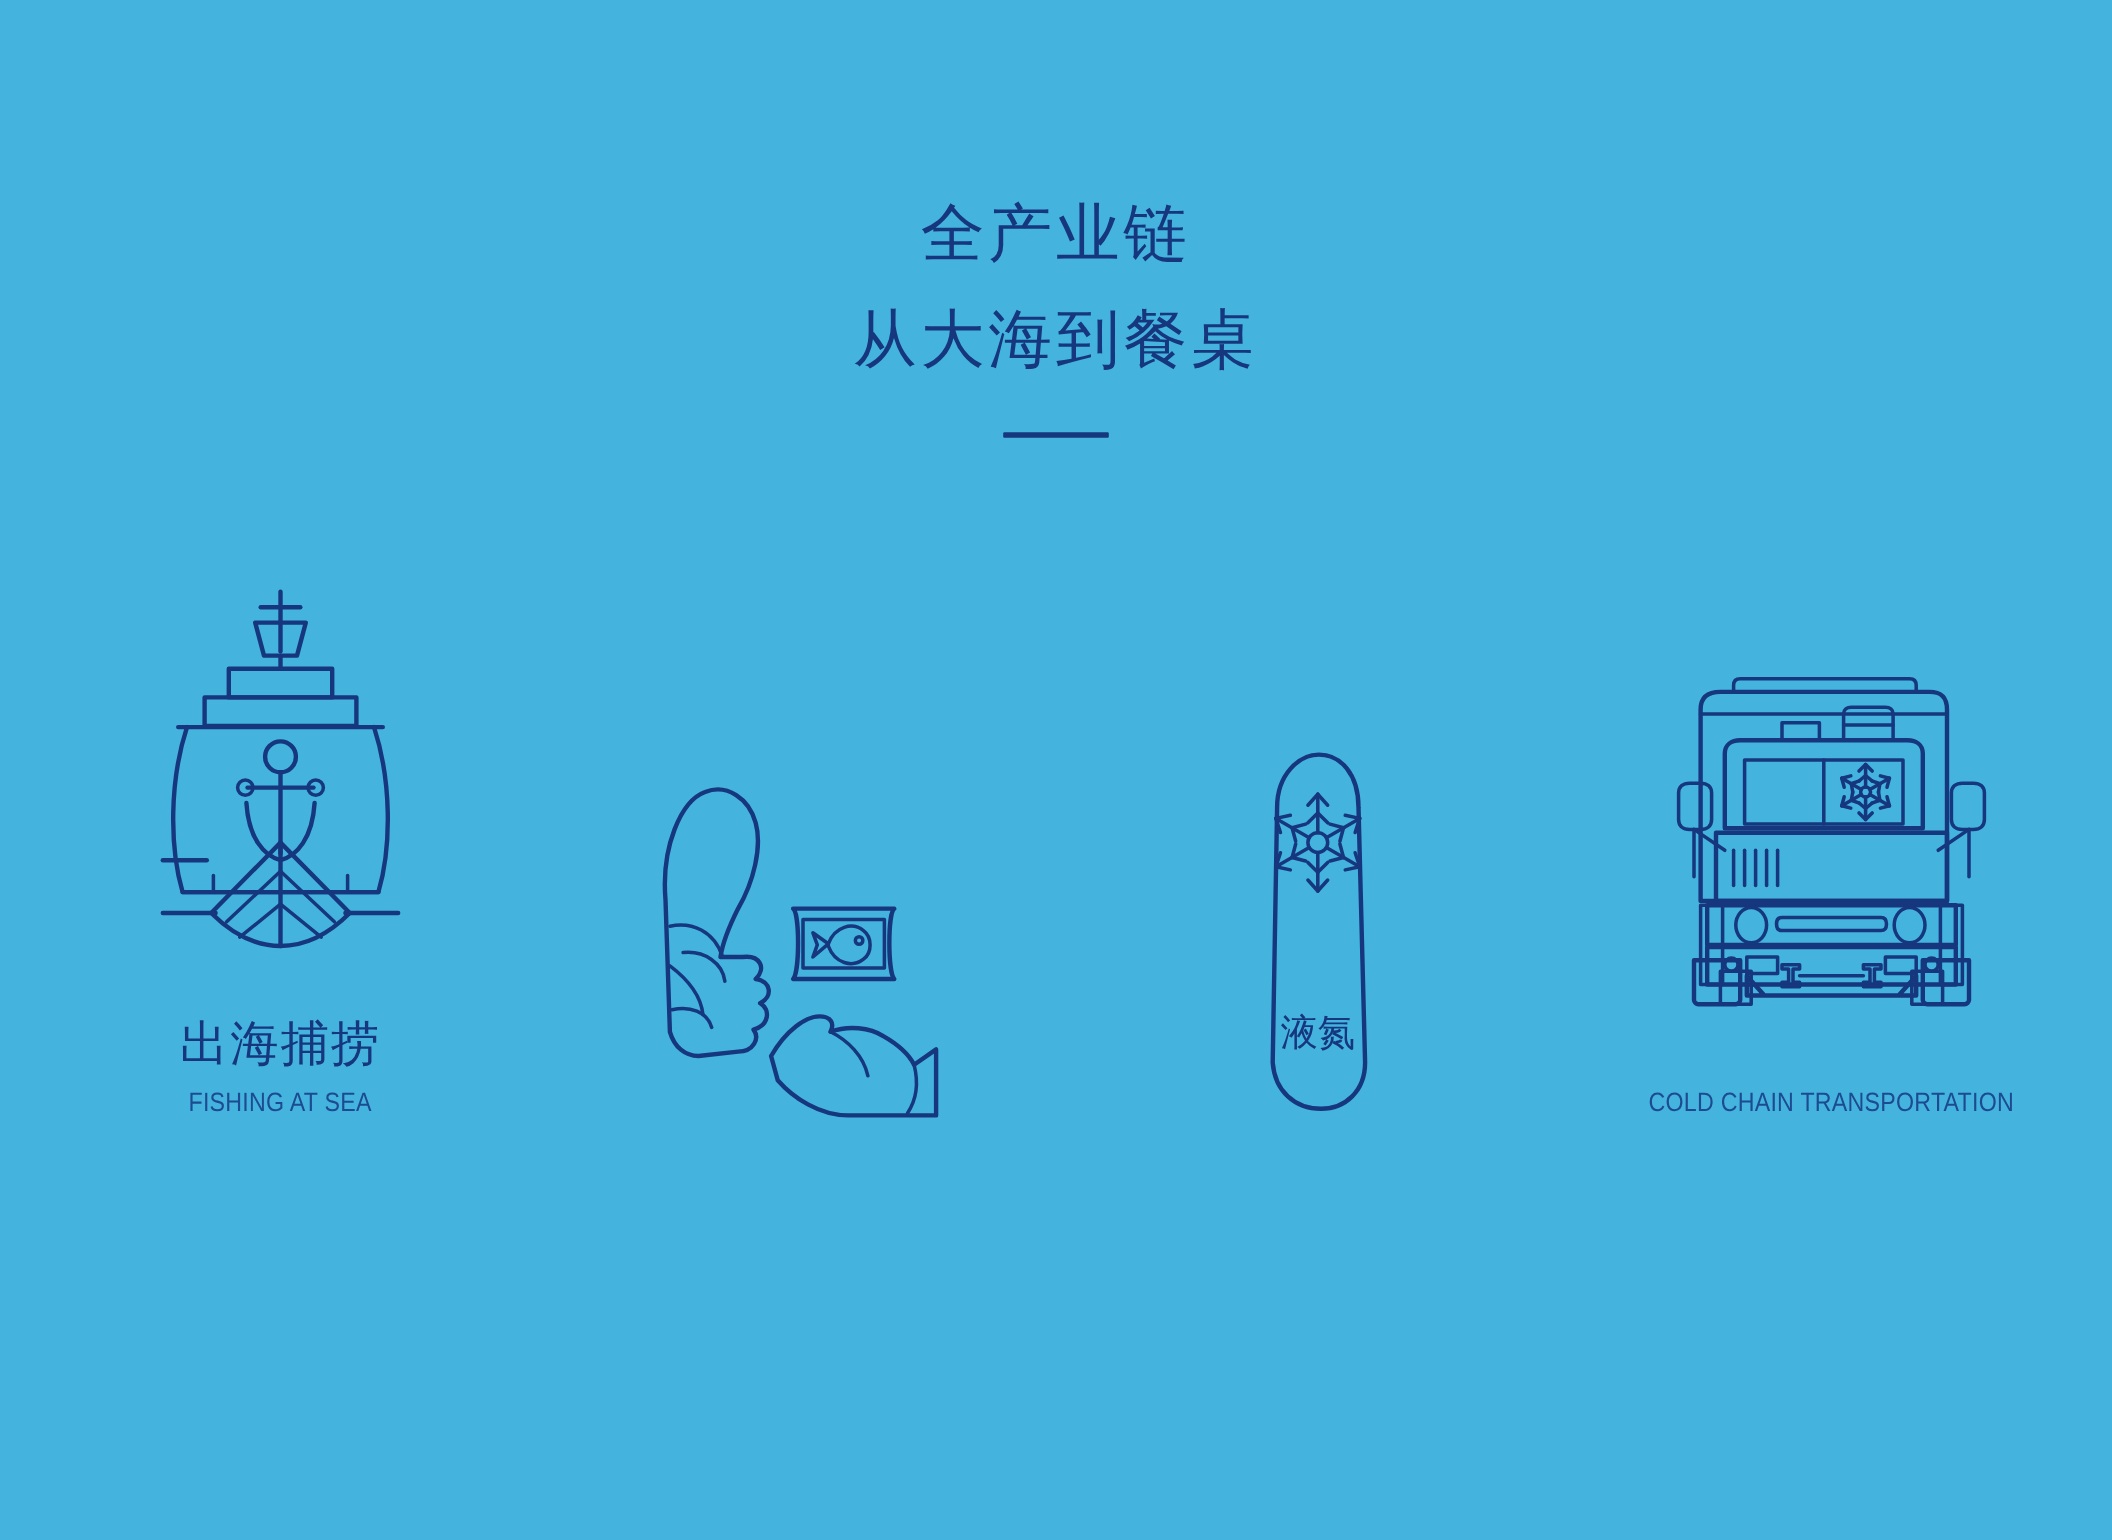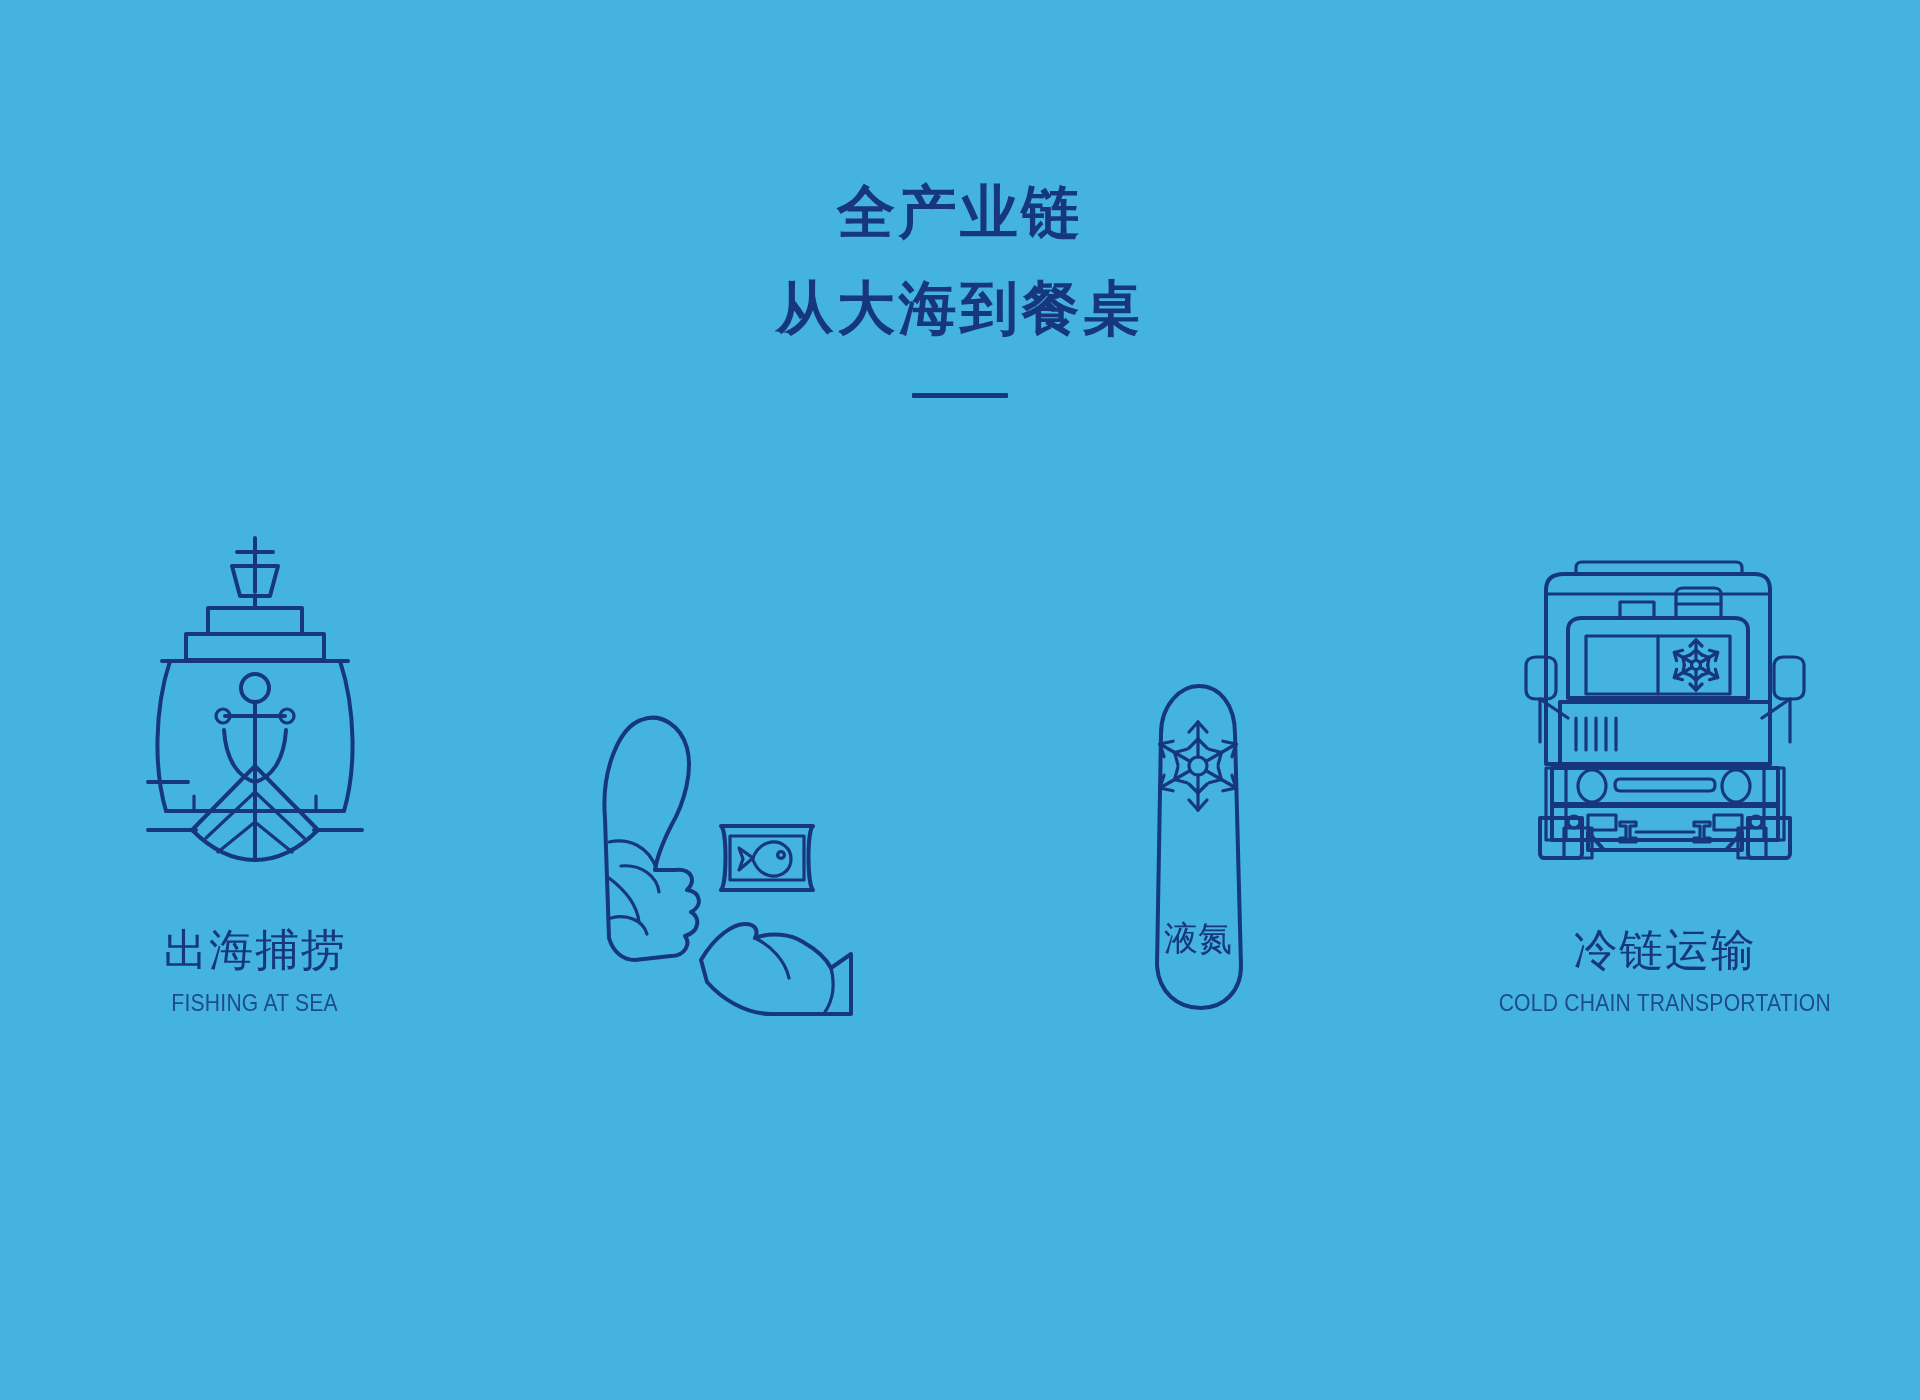--- a/index.html
+++ b/index.html
@@ -29,21 +29,21 @@
     top: 175px;
     left: 0;
     width: 1920px;
     text-align: center;
   }
 
   .title-line-1,
   .title-line-2 {
     color: #16377e;
     font-family: "DejaVu Sans", "Liberation Sans", sans-serif;
-    font-weight: 700;
+    font-weight: 400;
     letter-spacing: 0.06em;
     line-height: 1.28;
     white-space: nowrap;
   }
 
   .title-line-1 { font-size: 58px; }
   .title-line-2 { font-size: 58px; margin-top: 22px; }
 
   .title-rule {
     width: 96px;
@@ -377,19 +377,18 @@
           <path class="ln-thin" d="M44 278 H72 V308 H44 Z"></path>
           <path class="ln-thin" d="M218 278 H246 V308 H218 Z"></path>
 
           <path class="ln" d="M68 282 L 84 300 H206 L 222 282 V300 H68 Z"></path>
           <path class="ln-thin" d="M100 272 H116 V276 H110 V288 H116 V292 H100 V288 H106 V276 H100 Z"></path>
           <path class="ln-thin" d="M174 272 H190 V276 H184 V288 H190 V292 H174 V288 H180 V276 H174 Z"></path>
           <line class="ln-thin" x1="116" y1="282" x2="174" y2="282"></line>
         </svg>
       </div>
       <div class="step-labels">
-        <div class="label-cn">冷链运输</div>
         <div class="label-en">COLD CHAIN TRANSPORTATION</div>
       </div>
     </div>
 
   </div>
 </div>
 
 </body></html>

